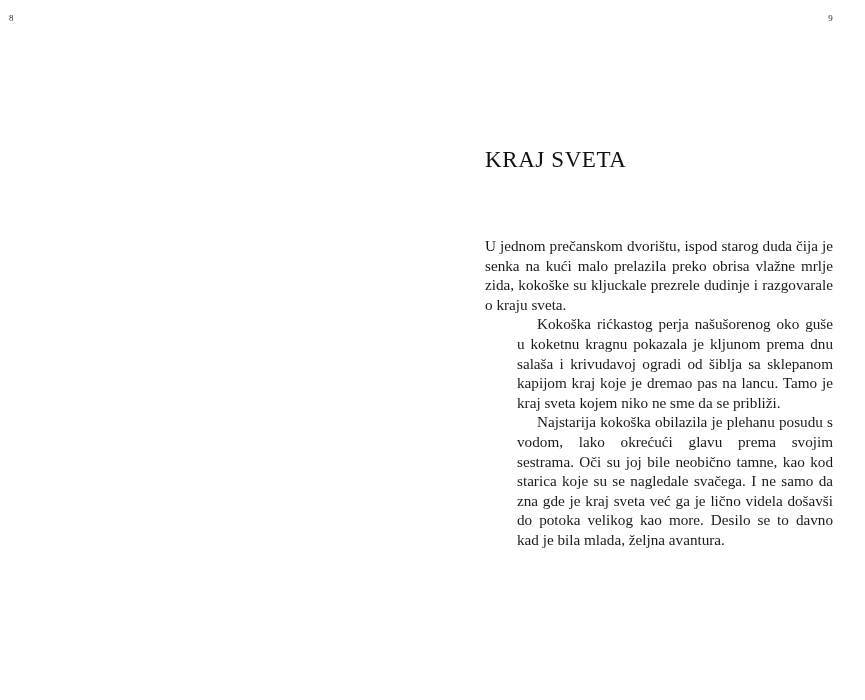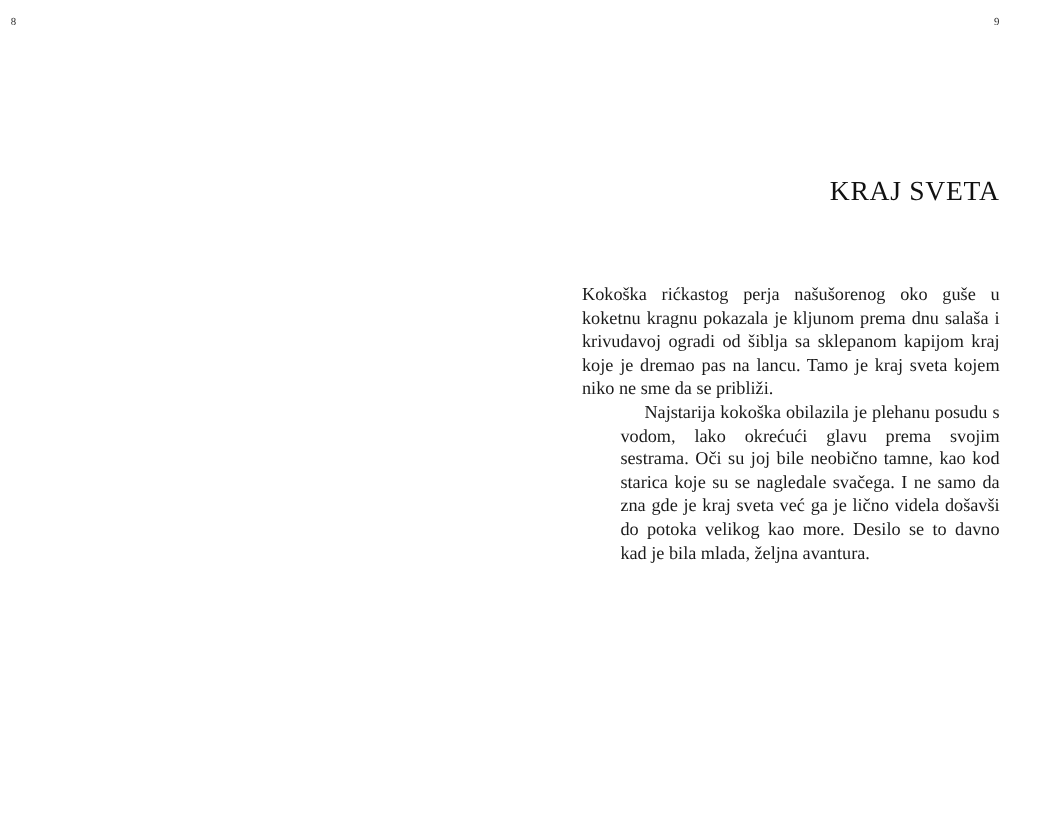--- a/index.html
+++ b/index.html
@@ -63,21 +63,21 @@
     width: 348px;
   }
 
   .chapter-title {
     margin: 0;
     padding: 0;
     position: absolute;
     top: 147px;
     left: 0;
     width: 348px;
-    text-align: right;
+    text-align: left;
     font-family: "Liberation Serif", "DejaVu Serif", serif;
     font-weight: 400;
     font-size: 23px;
     letter-spacing: 0.6px;
     color: #111111;
     line-height: 1.1;
   }
 
   .body-copy {
     position: absolute;
@@ -116,20 +116,21 @@
 
   <div class="page page-recto">
 
     <div class="folio folio-recto">9</div>
 
     <div class="textblock">
 
       <h1 class="chapter-title">KRAJ SVETA</h1>
 
       <div class="body-copy">
+        <p>U jednom prečanskom dvorištu, ispod starog duda čija je senka na kući malo prelazila preko obrisa vlažne mrlje zida, kokoške su kljuckale prezrele dudinje i razgovarale o kraju sveta.</p>
         <p>Kokoška rićkastog perja našušorenog oko guše u koketnu kragnu pokazala je kljunom prema dnu salaša i krivudavoj ogradi od šiblja sa sklepanom kapijom kraj koje je dremao pas na lancu. Tamo je kraj sveta kojem niko ne sme da se približi.</p>
         <p>Najstarija kokoška obilazila je plehanu posudu s vodom, lako okrećući glavu prema svojim sestrama. Oči su joj bile neobično tamne, kao kod starica koje su se nagledale svačega. I ne samo da zna gde je kraj sveta već ga je lično videla došavši do potoka velikog kao more. Desilo se to davno kad je bila mlada, željna avantura.</p>
       </div>
 
     </div>
   </div>
 
 </div>
 
 </body></html>

